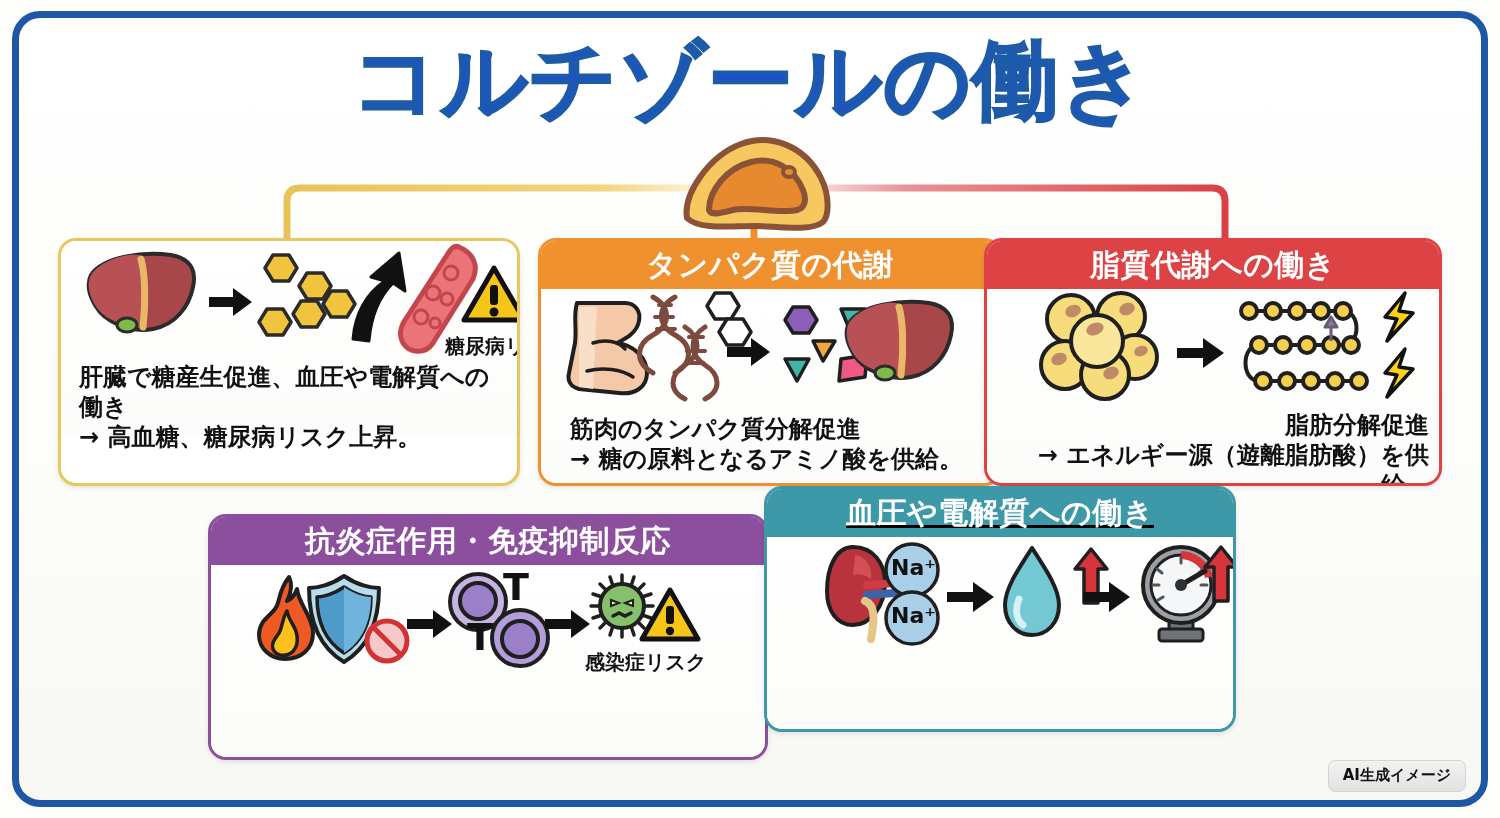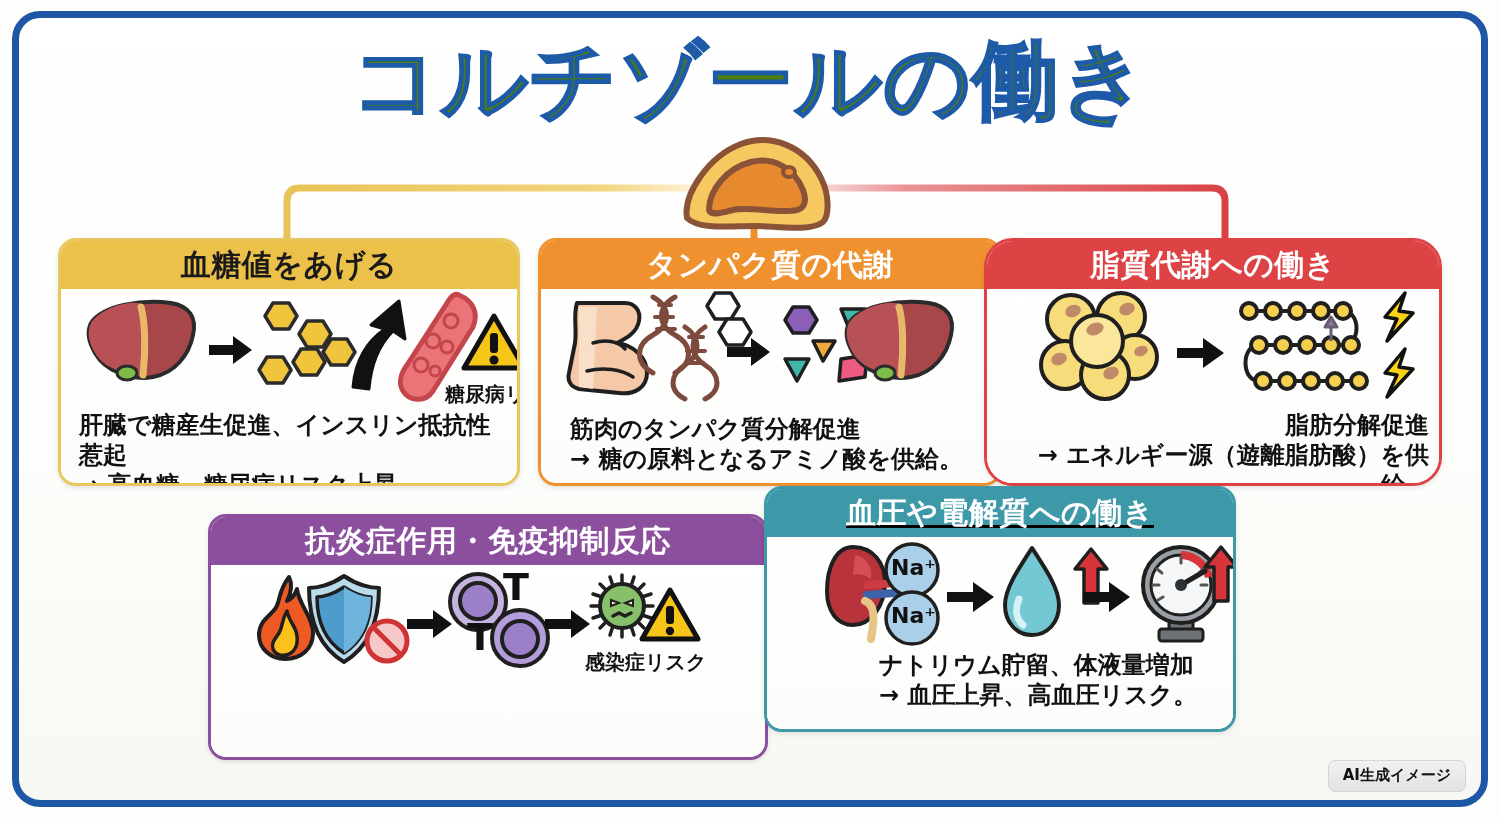--- a/index.html
+++ b/index.html
@@ -26,21 +26,21 @@
   }
   
   #title {
     position: absolute;
     left: 0; top: 34px;
     width: 1500px;
     text-align: center;
     font-size: 86px;
     line-height: 1.08;
     font-weight: 900;
-    color: #4d7c0f;
+    color: #1d4ed8;
     letter-spacing: 1px;
     font-family: "DejaVu Sans", "Liberation Sans", sans-serif;
     -webkit-text-stroke: 2px #1d5aa8;
     text-shadow: 0 2px 0 rgba(255,255,255,.6);
   }
   
   #connectors { position: absolute; left: 0; top: 0; width: 1500px; height: 818px; pointer-events: none; }
   
   #gland { position: absolute; left: 679px; top: 134px; width: 152px; height: 100px; }
   
@@ -149,21 +149,20 @@
     <path d="M 770 188 L 1212 188 Q 1225 188 1225 201 L 1225 238" fill="none" stroke="url(#gradRight)" stroke-width="7" stroke-linecap="round"></path>
   </svg>
 
   <svg id="gland" viewBox="0 0 152 100">
     <path d="M 8 84 C 4 60 30 22 62 10 C 92 -1 126 12 142 44 C 151 62 150 82 144 88 C 132 98 96 92 76 92 C 52 92 20 96 8 84 Z" fill="#f8c860" stroke="#8a5236" stroke-width="6" stroke-linejoin="round"></path>
     <path d="M 30 76 C 30 56 48 34 72 28 C 96 22 116 36 124 56 C 128 66 126 74 118 76 C 100 80 70 72 54 76 C 42 79 32 82 30 76 Z" fill="#e6892f" stroke="#8a5236" stroke-width="6" stroke-linejoin="round"></path>
     <ellipse cx="110" cy="38" rx="6" ry="5" fill="#e6892f" stroke="#8a5236" stroke-width="4"></ellipse>
   </svg>
 
   <div class="card b-yellow" style="left:58px; top:238px; width:462px; height:248px;">
-    <div class="card-head h-yellow">血糖値をあげる</div>
     <div class="card-body">
       <div class="icon-row">
 
         <svg style="position:absolute;left:22px;top:8px" width="118" height="92" viewBox="0 0 118 92">
           <path d="M 8 26 C 20 8 60 2 88 6 C 106 9 114 20 110 38 C 106 58 92 76 70 80 C 48 84 22 74 12 56 C 5 44 4 34 8 26 Z" fill="#a8474a" stroke="#2b2b2b" stroke-width="4" stroke-linejoin="round"></path>
           <path d="M 8 26 C 20 8 54 2 60 8 L 58 76 C 40 78 20 70 12 56 C 5 44 4 34 8 26 Z" fill="#b75155"></path>
           <path d="M 58 10 C 62 24 63 52 60 78" fill="none" stroke="#e8b868" stroke-width="7" stroke-linecap="round"></path>
           <ellipse cx="44" cy="76" rx="10" ry="7" fill="#7fbb49" stroke="#2b2b2b" stroke-width="3"></ellipse>
         </svg>
 
@@ -197,21 +196,21 @@
         </svg>
 
         <svg style="position:absolute;left:400px;top:24px" width="66" height="60" viewBox="0 0 66 60">
           <path d="M 33 3 L 63 55 L 3 55 Z" fill="#f5c518" stroke="#111" stroke-width="5" stroke-linejoin="round"></path>
           <rect x="29" y="20" width="8" height="20" rx="3" fill="#111"></rect>
           <circle cx="33" cy="47" r="4.5" fill="#111"></circle>
         </svg>
 
         <div class="risk-label" style="left:384px; top:92px;">糖尿病リスク</div>
       </div>
-      <div class="caption" style="top:122px; left:8px;">肝臓で糖産生促進、インスリン抵抗性惹起
+      <div class="caption" style="top:122px; left:8px;">肝臓で糖産生促進、血圧や電解質への働き
 → 高血糖、糖尿病リスク上昇。</div>
     </div>
   </div>
 
   <div class="card b-orange" style="left:538px; top:238px; width:464px; height:248px;">
     <div class="card-head h-orange">タンパク質の代謝</div>
     <div class="card-body">
       <div class="icon-row">
 
         <svg style="position:absolute;left:22px;top:8px" width="96" height="100" viewBox="0 0 96 100">
@@ -268,21 +267,21 @@
           <path d="M 8 26 C 20 8 54 2 60 8 L 58 76 C 40 78 20 70 12 56 C 5 44 4 34 8 26 Z" fill="#b75155"></path>
           <path d="M 58 10 C 62 24 63 52 60 78" fill="none" stroke="#e8b868" stroke-width="7" stroke-linecap="round"></path>
           <ellipse cx="44" cy="76" rx="10" ry="7" fill="#7fbb49" stroke="#2b2b2b" stroke-width="3"></ellipse>
         </svg>
       </div>
       <div class="caption" style="top:126px; left:19px;">筋肉のタンパク質分解促進
 → 糖の原料となるアミノ酸を供給。</div>
     </div>
   </div>
 
-  <div class="card b-red" style="left:984px; top:238px; width:458px; height:248px;border-radius:29px;">
+  <div class="card b-red" style="left:984px; top:238px; width:458px; height:248px;">
     <div class="card-head h-red">脂質代謝への働き</div>
     <div class="card-body">
       <div class="icon-row">
 
         <svg style="position:absolute;left:52px;top:4px" width="120" height="108" viewBox="0 0 120 108">
           <g stroke="#1f1f1f" stroke-width="4">
             <circle cx="32" cy="26" r="24" fill="#f7dc7c"></circle>
             <circle cx="82" cy="24" r="24" fill="#f7dc7c"></circle>
             <circle cx="26" cy="72" r="24" fill="#f7dc7c"></circle>
             <circle cx="96" cy="64" r="22" fill="#f7dc7c"></circle>
@@ -458,20 +457,18 @@
               <path d="M 74 42 L 68 42"></path>
           </g>
           <path d="M 48 42 L 72 28" stroke="#1f1f1f" stroke-width="5" stroke-linecap="round"></path>
           <circle cx="48" cy="42" r="6" fill="#2b3136"></circle>
         </svg>
 
         <svg style="position:absolute;left:436px;top:8px" width="36" height="58" viewBox="0 0 36 58">
           <path d="M 18 2 L 34 22 L 25 22 L 25 56 L 11 56 L 11 22 L 2 22 Z" fill="#d8353a" stroke="#1f1f1f" stroke-width="3.5" stroke-linejoin="round"></path>
         </svg>
       </div>
-      <div class="caption" style="top:114px; left:102px;">ナトリウム貯留、体液量増加
-→ 血圧上昇、高血圧リスク。</div>
     </div>
   </div>
 
   <div id="badge">AI生成イメージ</div>
 
 </div>
 
 </body></html>

